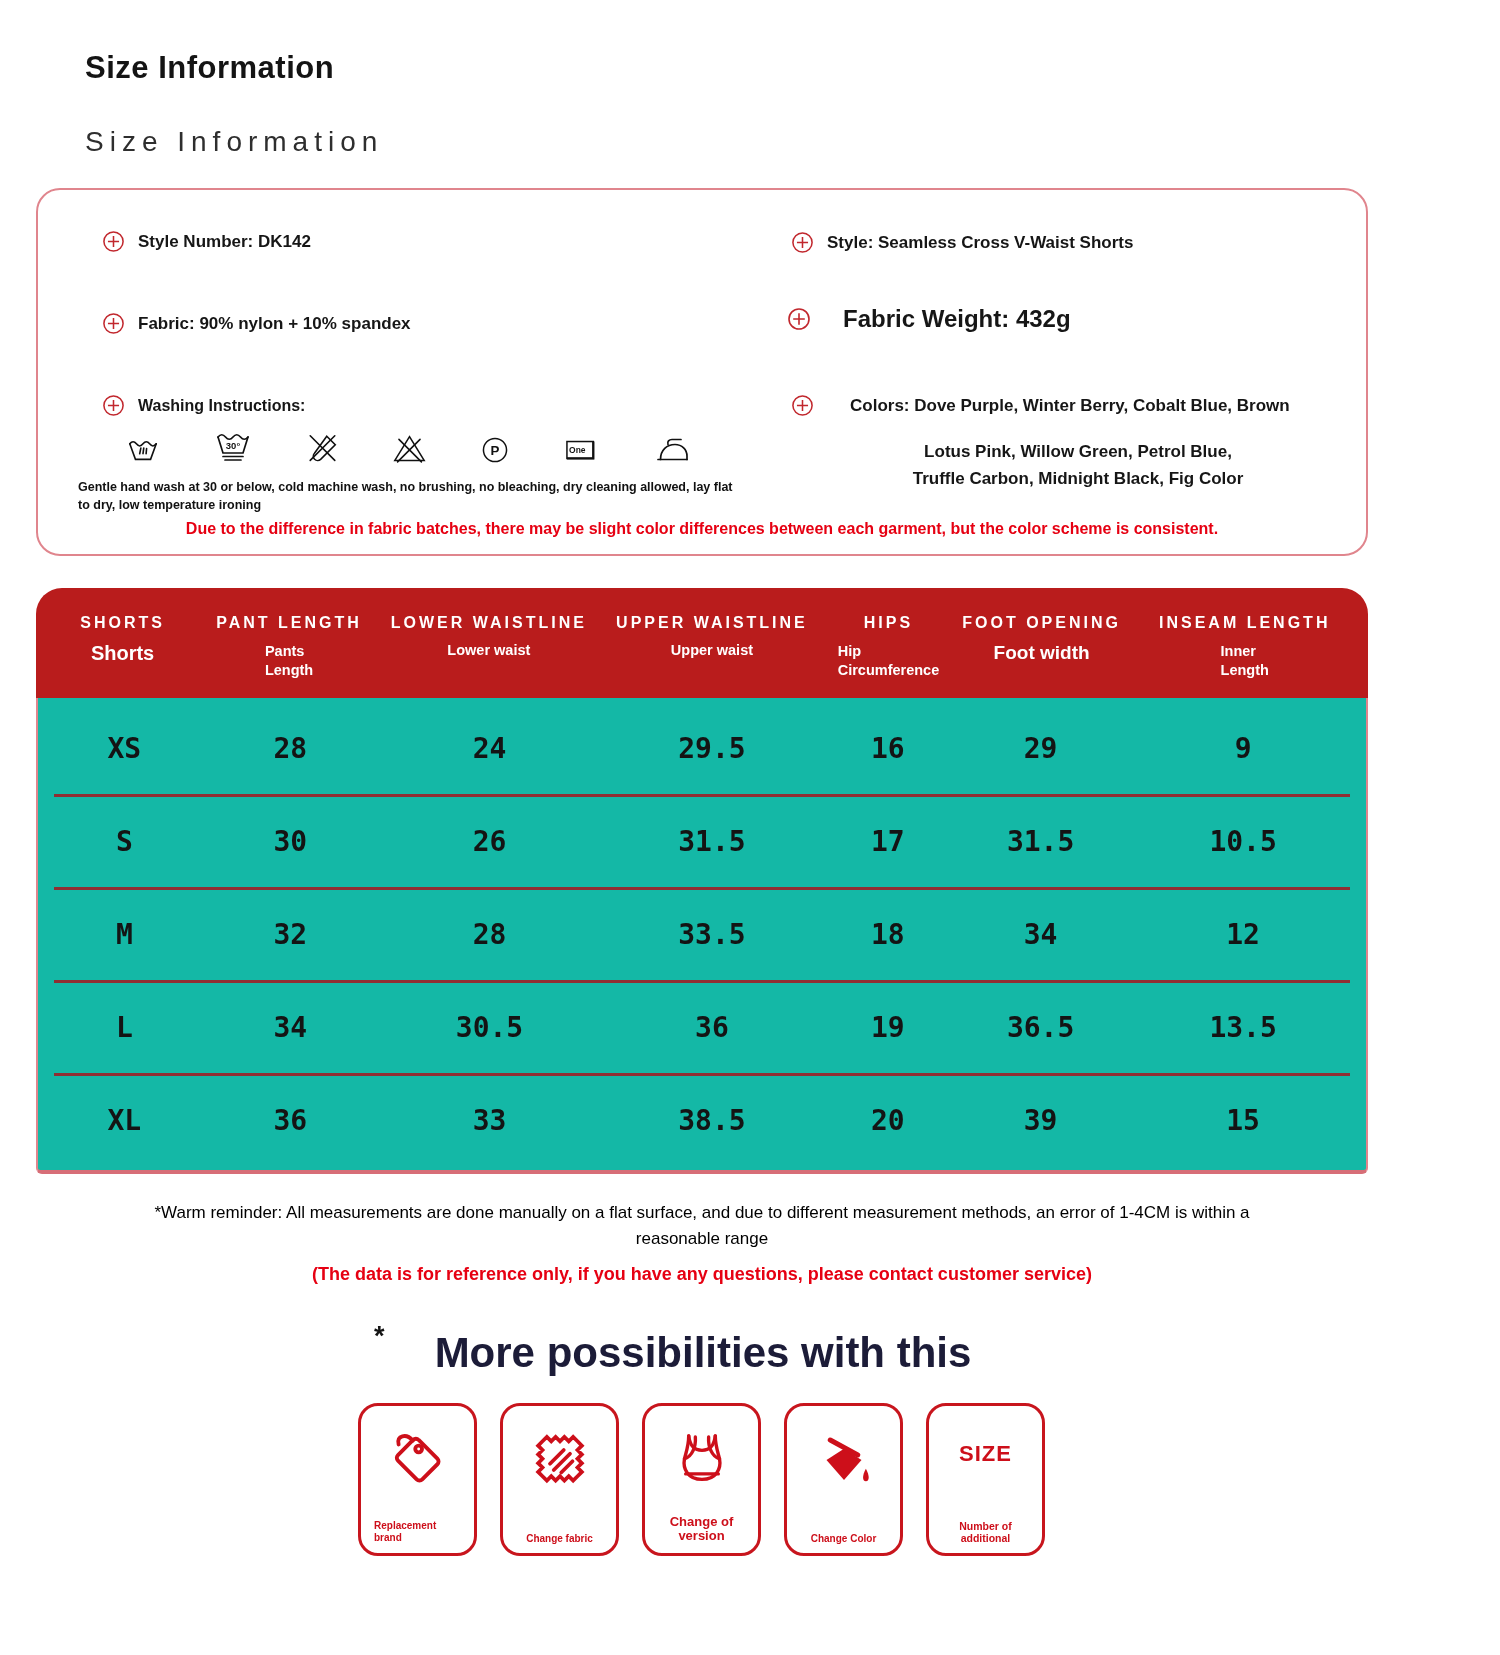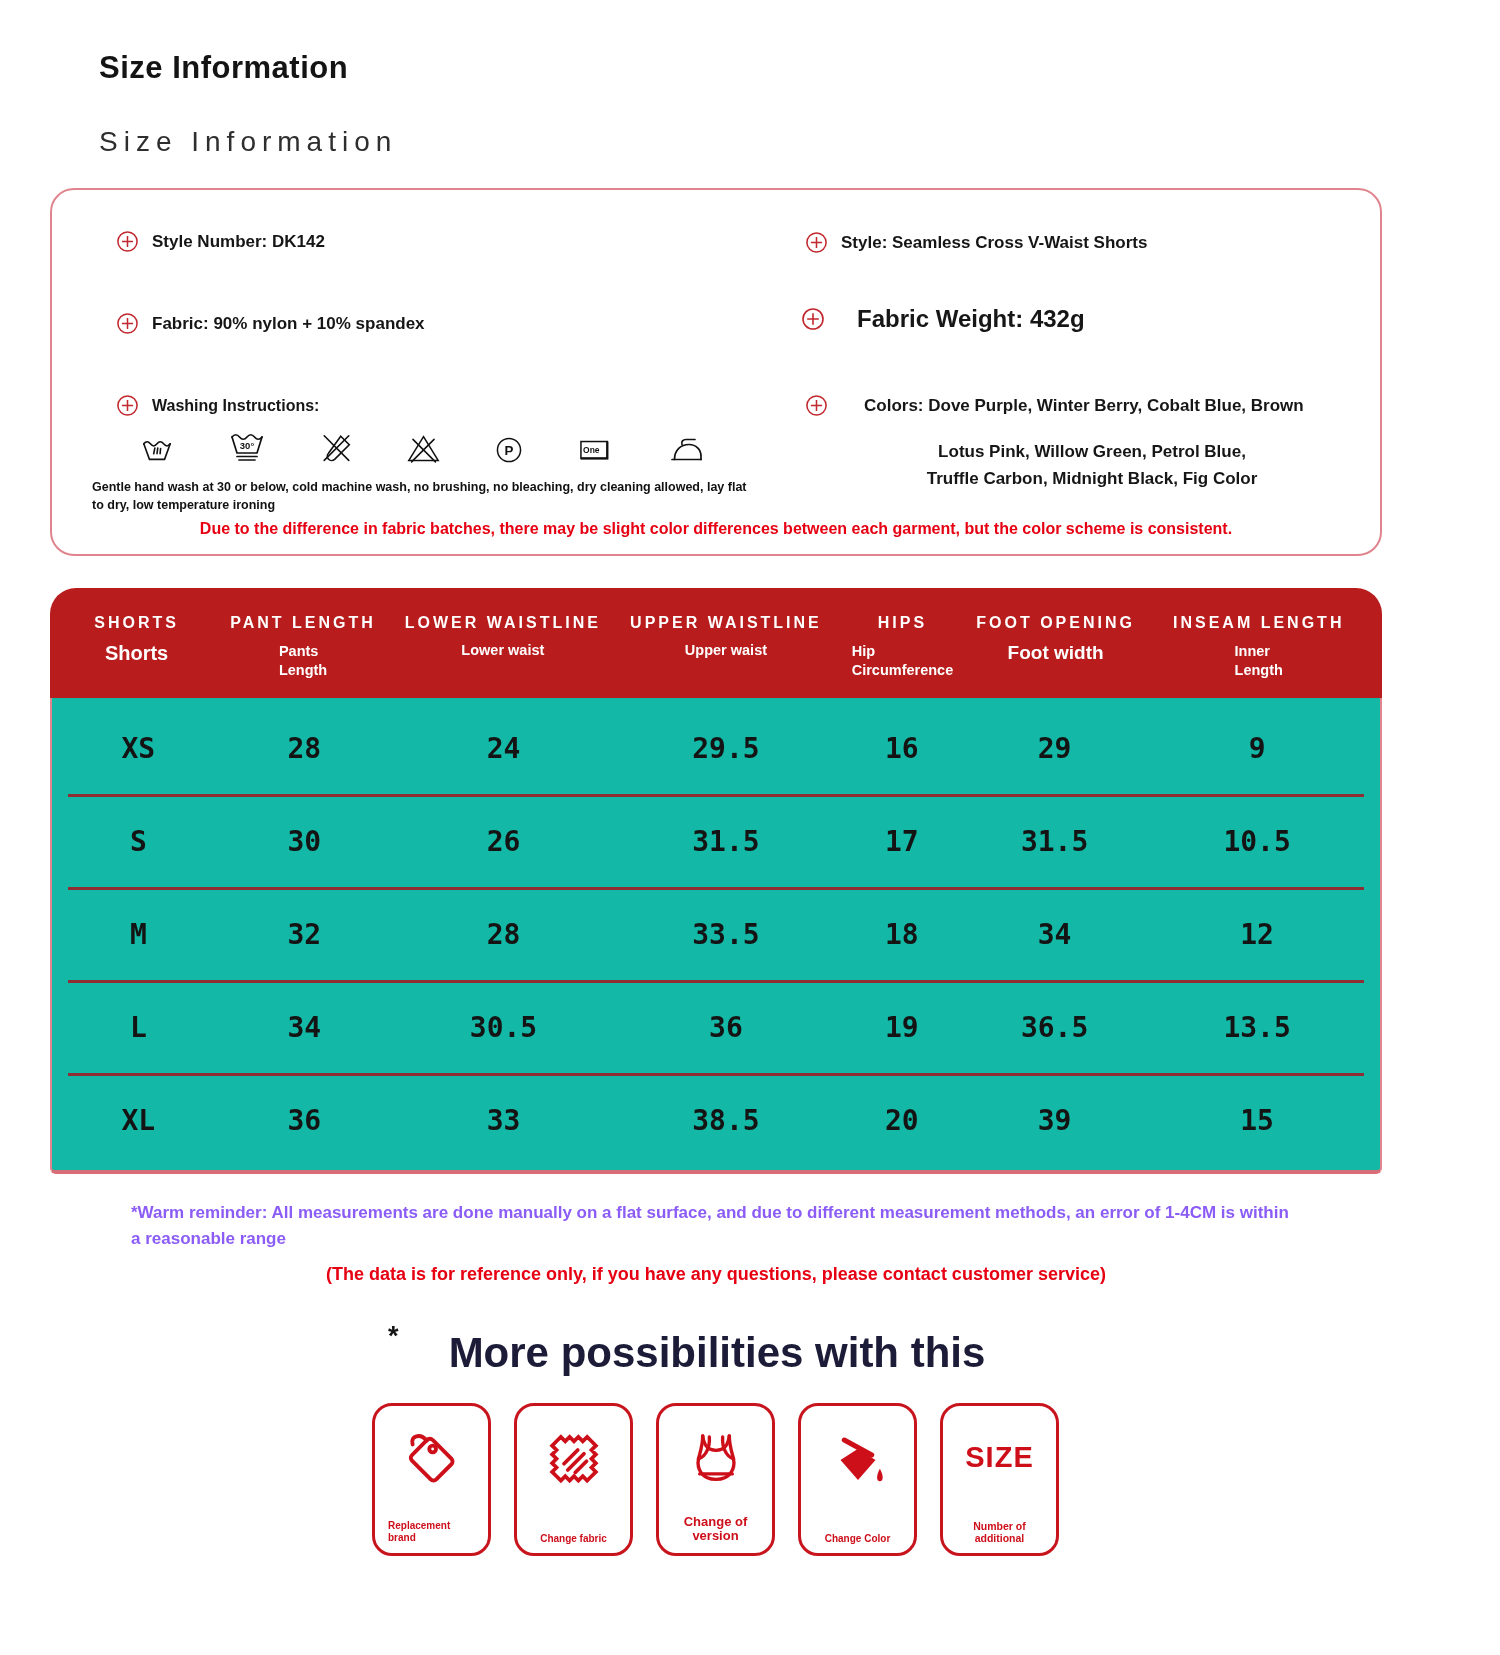--- a/index.html
+++ b/index.html
@@ -2,21 +2,21 @@
 <html><head>
 <meta charset="utf-8">
 <style>
   * { box-sizing: border-box; }
   html,body { margin:0; padding:0; }
   body {
     width:1500px; height:1655px; background:#ffffff;
     font-family:"Liberation Sans", sans-serif; color:#1a1a1a;
     overflow:hidden;
   }
-  .content { position:relative; margin-left:50px; width:1332px; }
+  .content { position:relative; margin-left:36px; width:1332px; }
 
   
   .page-title { margin:0; padding-top:50px; margin-left:49px; font-size:31px; font-weight:bold; color:#141414; letter-spacing:.5px; }
   .page-subtitle { margin-top:40px; margin-left:49px; font-size:28px; font-weight:400; color:#2e2e2e; letter-spacing:6px; }
 
   
   .info-card { position:relative; margin-top:30px; height:368px; border:2px solid #e0858d; border-radius:24px; background:#fff;padding-left:36px; }
   .info-item { position:absolute; display:flex; align-items:center; gap:13px; font-weight:bold; font-size:17px; color:#161616; }
   .info-item.big { font-size:24px;gap:32px; }
   .plus-icon { flex:0 0 auto; display:flex; }
@@ -40,36 +40,36 @@
   .hlabel { font-size:16px; font-weight:bold; letter-spacing:3px; }
   .hsub { margin-top:10px; font-size:14.5px; font-weight:bold; }
   .hsub .multi { display:inline-block; text-align:left; white-space:pre-line; line-height:1.3; }
   .hsub.lg { font-size:20px; }
   .hsub.lg2 { font-size:19px; }
   .tbody { border-left:2px solid #e0858d; border-right:2px solid #e0858d; border-bottom:4px solid #d76e77; border-radius:0 0 6px 6px; padding:6px 0 4px; background:#14b8a6; }
   .trow { height:90px; align-items:center; text-align:center; font-family:"DejaVu Sans Mono", monospace; font-weight:bold; font-size:28px; color:#141414; }
   .row-divider { height:3px; background:#8f2f33; margin:0 16px; }
 
   
-  .warm-reminder { margin:26px auto 0; width:1170px; font-size:17px; font-weight:bold; line-height:1.55; color:#8b5cf6; }
+  .warm-reminder { margin:26px auto 0; width:1170px; text-align:center; font-size:17px; font-weight:normal; line-height:1.55; color:#000000; }
   .reference-note { margin-top:12px; text-align:center; color:#e60012; font-size:18px; font-weight:bold; }
 
   
   .more-section { position:relative; width:690px; margin:44px 0 0 322px; }
   .more-heading { position:relative; text-align:center; font-size:42px; font-weight:bold; color:#1c1c38; }
   .more-star { position:absolute; left:16px; top:-8px; font-size:27px; font-weight:bold; color:#141414; }
   .more-boxes { margin-top:26px; display:flex; gap:23px; }
   .more-box { width:119px; height:153px; border:3px solid #c8151d; border-radius:20px; background:#fff;
               display:flex; flex-direction:column; align-items:center; padding-top:13px; position:relative; }
   .icon-wrap { height:82px; display:flex; align-items:center; justify-content:center; }
   .more-label { position:absolute; bottom:9px; left:8px; right:8px; text-align:center; color:#cd0f1a; font-weight:bold; font-size:10px; line-height:1.15; }
   .more-box.b1 .more-label { text-align:left; left:13px; bottom:10px; }
   .more-box.b3 .more-label { font-size:13px; }
   .more-box.b5 .more-label { font-size:10.5px; }
-  .size-word { margin-top:22px; font-size:29px; font-weight:bold; color:#cd0f1a; letter-spacing:1px; }
+  .size-word { margin-top:22px; font-size:22px; font-weight:bold; color:#cd0f1a; letter-spacing:1px; }
 </style>
 </head>
 <body>
 
 <div class="content">
 
   <h1 class="page-title">Size Information</h1>
   <div class="page-subtitle">Size Information</div>
 
   <div class="info-card">

